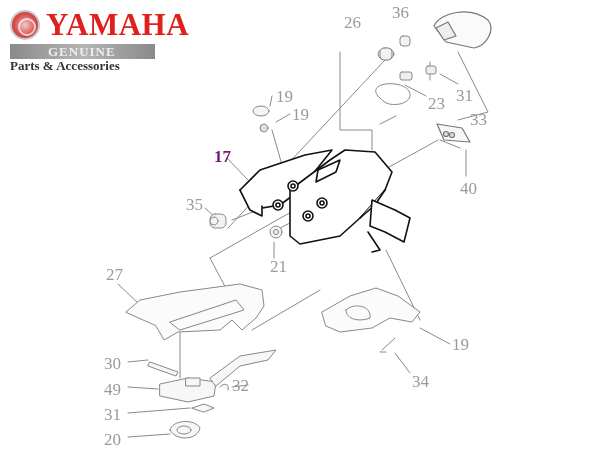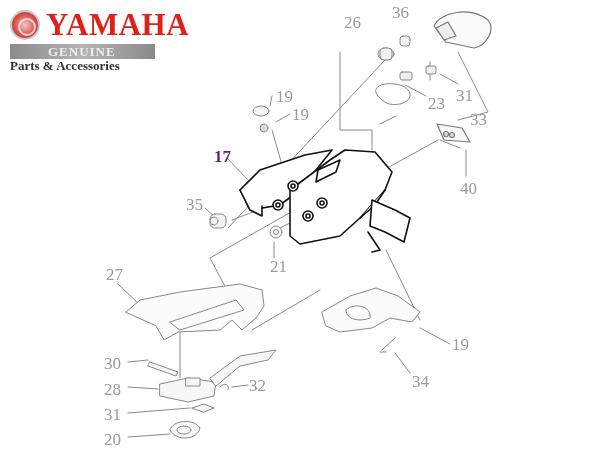--- a/index.html
+++ b/index.html
@@ -152,19 +152,19 @@
   <div class="lbl" style="left:292px;top:106px">19</div>
   <div class="lbl" style="left:428px;top:95px">23</div>
   <div class="lbl" style="left:456px;top:87px">31</div>
   <div class="lbl" style="left:470px;top:111px">33</div>
   <div class="lbl bold" style="left:214px;top:148px">17</div>
   <div class="lbl" style="left:460px;top:180px">40</div>
   <div class="lbl" style="left:186px;top:196px">35</div>
   <div class="lbl" style="left:270px;top:258px">21</div>
   <div class="lbl" style="left:106px;top:266px">27</div>
   <div class="lbl" style="left:104px;top:355px">30</div>
-  <div class="lbl" style="left:104px;top:381px">28</div>
-  <div class="lbl" style="left:249px;top:377px">32</div>
+  <div class="lbl" style="left:104px;top:381px">49</div>
+  <div class="lbl" style="left:232px;top:377px">32</div>
   <div class="lbl" style="left:452px;top:336px">19</div>
   <div class="lbl" style="left:104px;top:406px">31</div>
   <div class="lbl" style="left:412px;top:373px">34</div>
   <div class="lbl" style="left:104px;top:431px">20</div>
 </div>
 
 </body></html>

